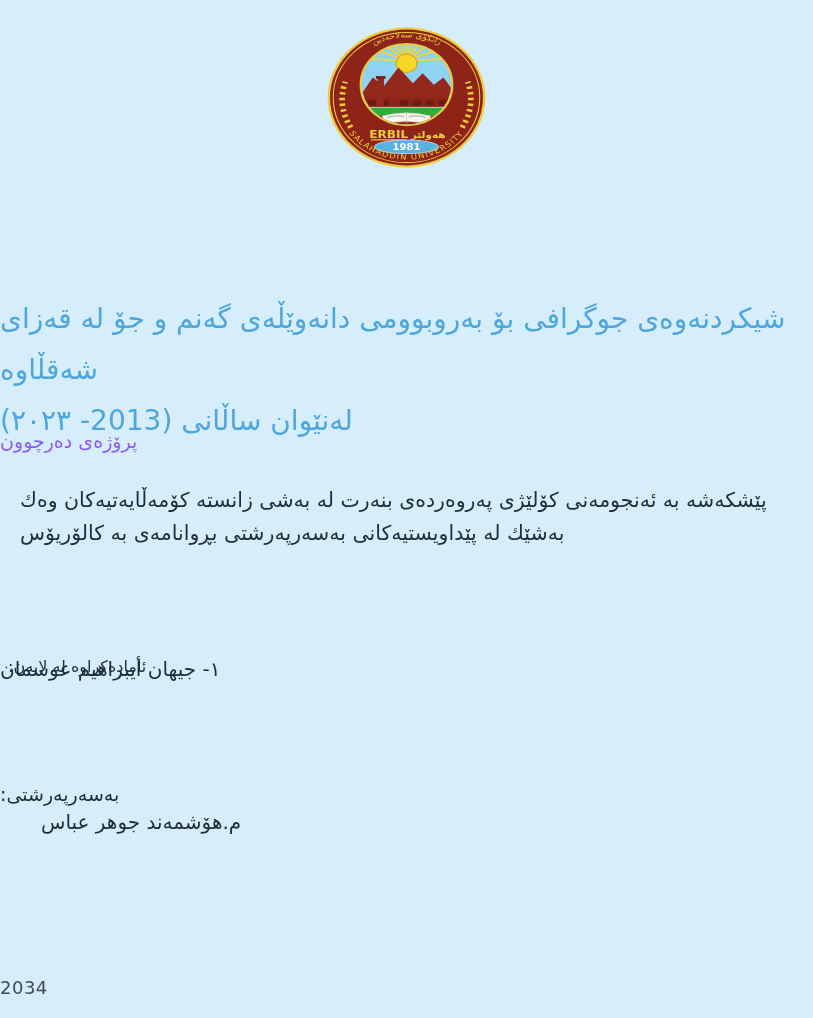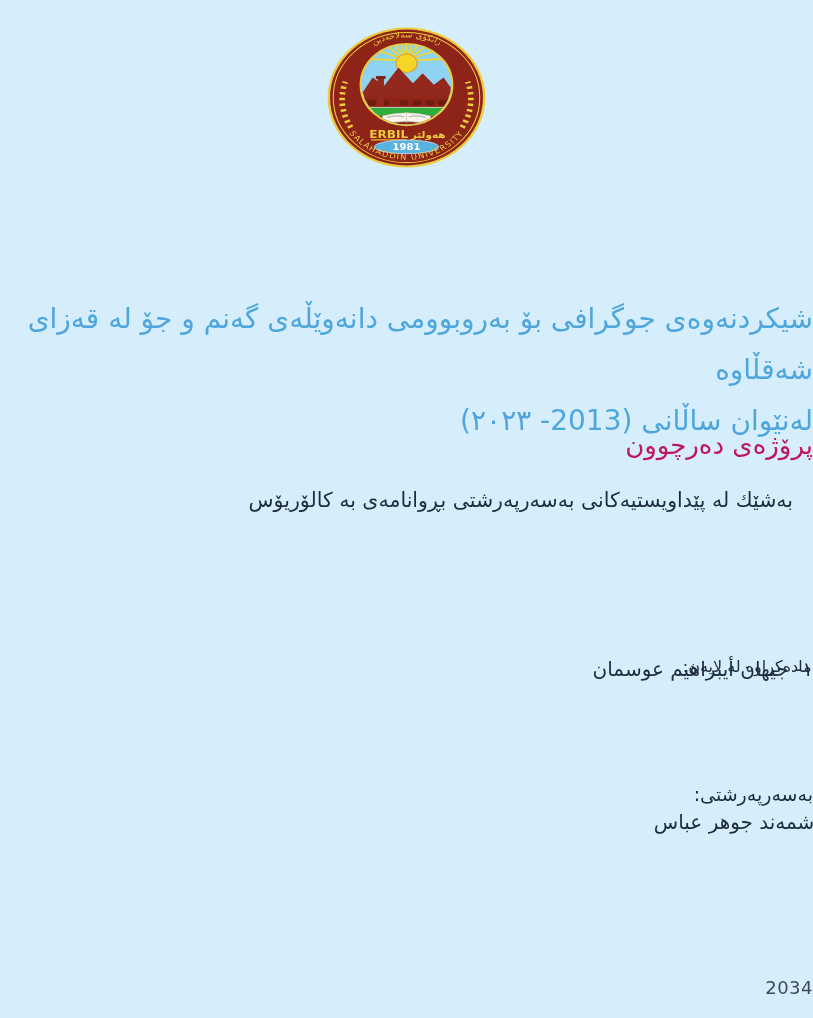--- a/index.html
+++ b/index.html
@@ -4,32 +4,32 @@
 <style>
   html,body{margin:0;padding:0;}
   .page{
     position:relative;
     width:813px;height:1018px;
     background:#d6eefc;
     overflow:hidden;
     font-family:"DejaVu Sans",sans-serif;
     direction:rtl;
   }
-  .abs{position:absolute;left:0;width:100%;text-align:right;}
+  .abs{position:absolute;left:0;width:100%;text-align:left;}
   .title-block{
     top:293px;
     color:#4ea6dd;
     font-size:28px;
     line-height:51px;
     font-weight:400;
   }
   .project-type{
     top:430px;
-    color:#be185d;
-    font-size:26px;
+    color:#8b5cf6;
+    font-size:19px;
   }
   .submission{
     top:484px;
     color:#1e2d3b;
     font-size:20.5px;
     line-height:33px;
     padding:0 20px;
     box-sizing:border-box;
   }
   .prepared-heading{ top:657px; color:#1e2d3b; font-size:16px;margin-left:8px;}
@@ -136,20 +136,21 @@
   </div>
 
   <div class="abs title-block">
     <div>شیكردنەوەی جوگرافی بۆ بەروبوومی دانەوێڵەی گەنم و جۆ لە قەزای شەقڵاوە</div>
     <div>لەنێوان ساڵانی (2013- ٢٠٢٣)</div>
   </div>
 
   <div class="abs project-type">پرۆژەی دەرچوون</div>
 
   <div class="abs submission">
+    <div>پێشكەشە بە ئەنجومەنی كۆلێژی پەروەردەی بنەرت لە بەشی زانستە كۆمەڵایەتیەكان وەك</div>
     <div>بەشێك لە پێداویستیەكانی بەسەرپەرشتی بڕوانامەی بە كالۆریۆس</div>
   </div>
 
   <div class="abs prepared-heading">ئامادەكراوە لە لایەن:</div>
   <div class="abs prepared-name">١- جیهان أیبراهیم عوسمان</div>
 
   <div class="abs supervision-heading">بەسەرپەرشتی:</div>
   <div class="abs supervisor-name">م.هۆشمەند جوهر عباس</div>
 
   <div class="abs year">2034</div>

